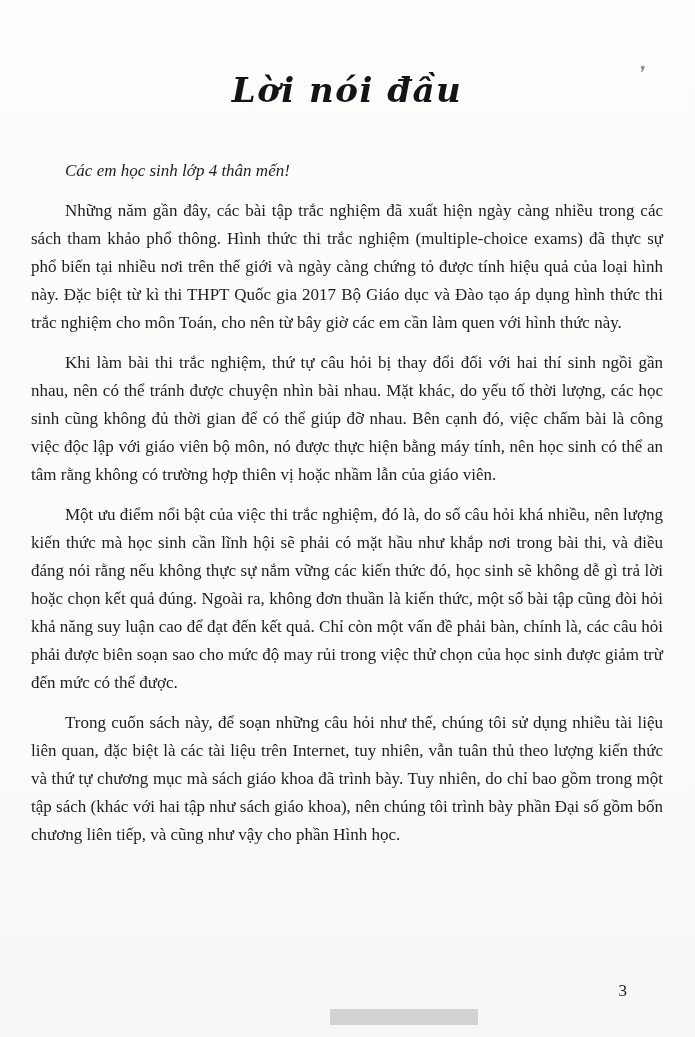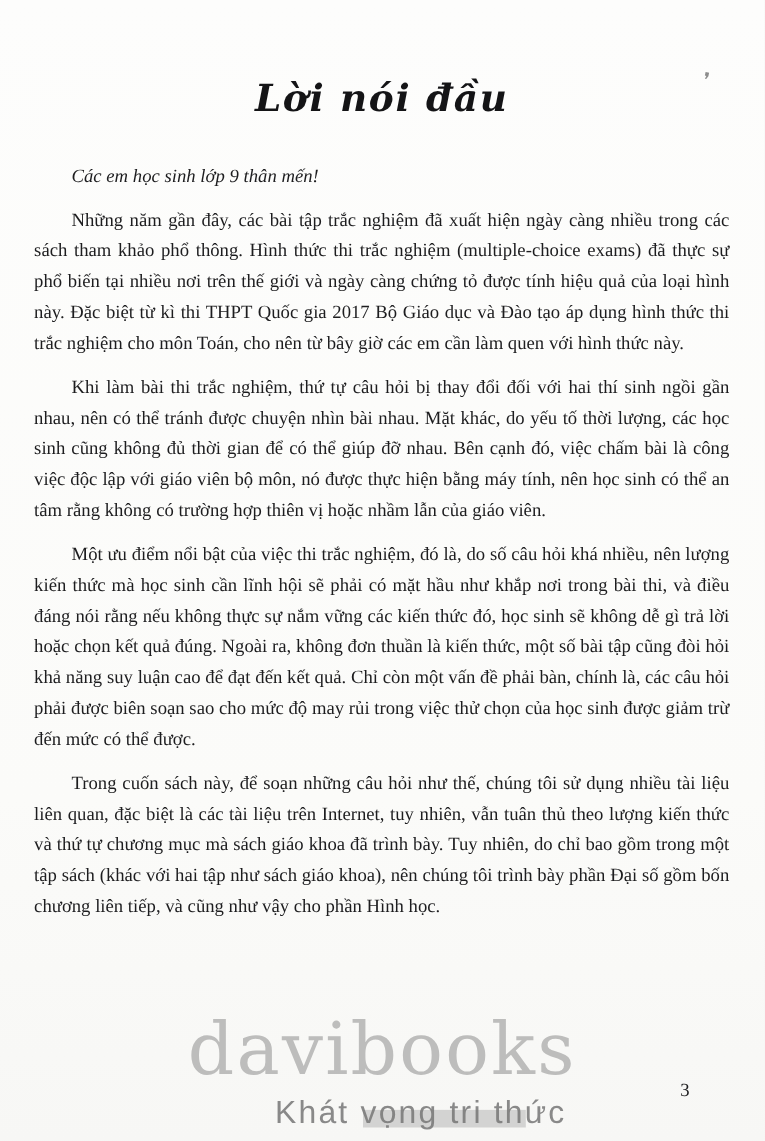--- a/index.html
+++ b/index.html
@@ -24,21 +24,21 @@
   .content {
     position: absolute; left: 31px; right: 32px; top: 0;
   }
   h1.title {
     font-family: "DejaVu Serif", serif;
     font-style: italic;
     font-weight: 700;
     font-size: 34px;
     letter-spacing: 1.5px;
     text-align: center;
-    margin: 70px 0 36px 0;
+    margin: 70px 0 47px 0;
     color: #141416;
   }
   p.greeting {
     font-style: italic;
     font-size: 17px;
     line-height: 28px;
     margin: 0 0 12px 0;
     text-indent: 34px;
   }
   p.para {
@@ -96,31 +96,29 @@
 </head>
 <body>
 
 <div class="page">
 
   <span class="corner-mark">❜</span>
 
   <div class="content">
     <h1 class="title">Lời nói đầu</h1>
 
-    <p class="greeting">Các em học sinh lớp 9 thân mến!</p>
+    <p class="greeting">Các em học sinh lớp 4 thân mến!</p>
 
     <div>
         <p class="para"><span>Những năm gần đây, các bài tập trắc nghiệm đã xuất hiện ngày càng nhiều trong các sách tham khảo phổ thông. Hình thức </span><span class="em">thi trắc nghiệm</span><span> (multiple-choice exams) đã thực sự phổ biến tại nhiều nơi trên thế giới và ngày càng chứng tỏ được tính hiệu quả của loại hình này. Đặc biệt từ kì thi THPT Quốc gia 2017 Bộ Giáo dục và Đào tạo áp dụng hình thức thi trắc nghiệm cho môn Toán, cho nên từ bây giờ các em cần làm quen với hình thức này.</span></p>
         <p class="para"><span>Khi làm bài thi trắc nghiệm, thứ tự câu hỏi bị thay đổi đối với hai thí sinh ngồi gần nhau, nên có thể tránh được chuyện nhìn bài nhau. Mặt khác, do yếu tố thời lượng, các học sinh cũng không đủ thời gian để có thể giúp đỡ nhau. Bên cạnh đó, việc chấm bài là công việc độc lập với giáo viên bộ môn, nó được thực hiện bằng máy tính, nên học sinh có thể an tâm rằng không có trường hợp thiên vị hoặc nhầm lẫn của giáo viên.</span></p>
         <p class="para"><span>Một ưu điểm nổi bật của việc thi trắc nghiệm, đó là, do số câu hỏi khá nhiều, nên lượng kiến thức mà học sinh cần lĩnh hội sẽ phải có mặt hầu như khắp nơi trong bài thi, và điều đáng nói rằng nếu không thực sự nắm vững các kiến thức đó, học sinh sẽ không dễ gì trả lời hoặc chọn kết quả đúng. Ngoài ra, không đơn thuần là </span><span class="em">kiến thức</span><span>, một số bài tập cũng đòi hỏi </span><span class="em">khả năng suy luận cao</span><span> để đạt đến kết quả. Chỉ còn một vấn đề phải bàn, chính là, các câu hỏi phải được biên soạn sao cho mức độ may rủi trong việc thử chọn của học sinh được giảm trừ đến mức có thể được.</span></p>
         <p class="para"><span>Trong cuốn sách này, để soạn những câu hỏi như thế, chúng tôi sử dụng nhiều tài liệu liên quan, đặc biệt là các tài liệu trên Internet, tuy nhiên, vẫn tuân thủ theo lượng kiến thức và thứ tự chương mục mà sách giáo khoa đã trình bày. Tuy nhiên, do chỉ bao gồm trong một tập sách (</span><span class="em">khác với hai tập như sách giáo khoa</span><span>), nên chúng tôi trình bày phần </span><span class="em">Đại số</span><span> gồm bốn chương liên tiếp, và cũng như vậy cho phần </span><span class="em">Hình học</span><span>.</span></p>
       </div>
   </div>
 
   <div class="wm-box"></div>
 
-  <div class="wm-brand">davibooks</div>
 
-  <div class="wm-slogan">Khát vọng tri thức</div>
 
   <div class="page-number">3</div>
 
 </div>
 
 </body></html>

